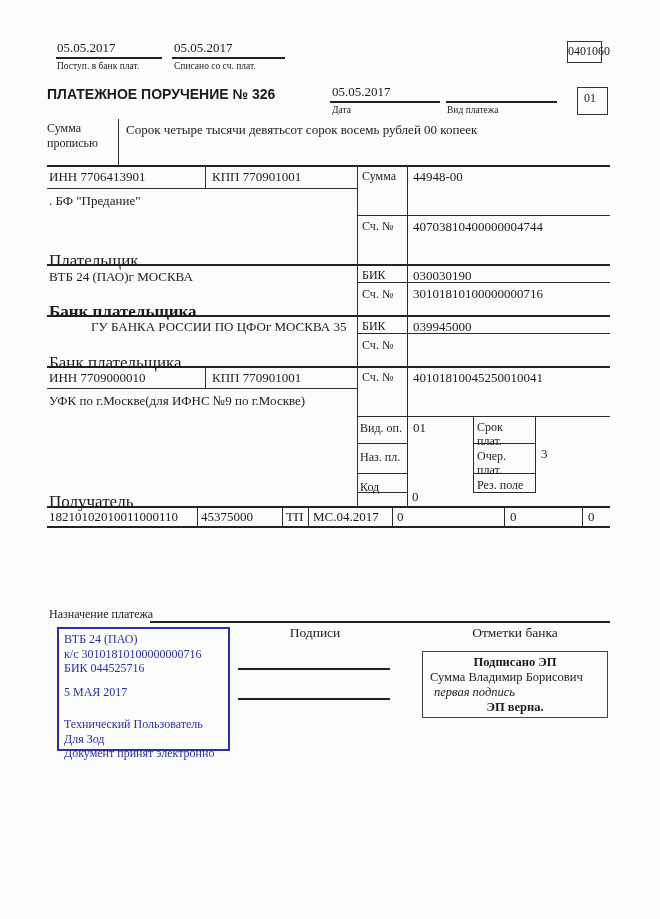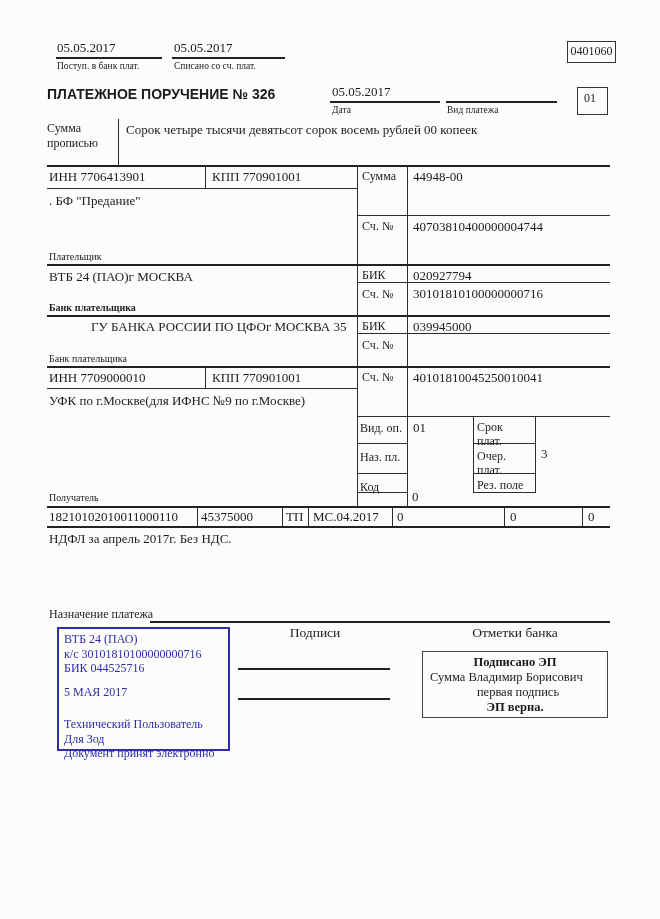--- a/index.html
+++ b/index.html
@@ -9,53 +9,53 @@
     font-family:"Liberation Serif","DejaVu Serif",serif;
     color:#1b1b1b;
   }
   .abs{position:absolute;white-space:pre;}
   .wrap{white-space:normal;}
   .hl{position:absolute;height:1px;background:#2b2b2b;}
   .hl.t{height:2px;background:#222;}
   .vl{position:absolute;width:1px;background:#2b2b2b;}
   .ul{position:absolute;height:2px;background:#222;}
   .small{font-size:9.5px;}
-  .lab{font-size:10px;}
+  .lab{font-size:17px;}
   .cell-lab{font-size:12px;}
   .val{font-size:13px;}
   .title{font-family:"Liberation Sans","DejaVu Sans",sans-serif;font-weight:bold;font-size:14px;}
   .box{position:absolute;border:1.5px solid #333;box-sizing:border-box;}
   .stamp{
     position:absolute;left:57px;top:627px;width:173px;height:124px;
     border:2px solid #2e2ea8;box-sizing:border-box;color:#2e2ea8;
     font-size:12px;line-height:14.5px;padding:3px 5px;
   }
   .bank-stamp{
     position:absolute;left:422px;top:651px;width:186px;height:67px;
     border:1.5px solid #444;box-sizing:border-box;
     font-size:12.5px;line-height:15px;padding:3px 5px;
   }
   .c{text-align:center;}
   .b{font-weight:bold;}
-  .i{text-align:center;}
+  .i{font-style:italic;}
 </style>
 </head>
 <body>
 
 <div class="page">
 
   <div class="abs val" style="left:57px;top:40px;">05.05.2017</div>
   <div class="ul" style="left:56px;top:57px;width:106px;"></div>
   <div class="abs small" style="left:57px;top:61px;">Поступ. в банк плат.</div>
 
   <div class="abs val" style="left:174px;top:40px;">05.05.2017</div>
   <div class="ul" style="left:172px;top:57px;width:113px;"></div>
   <div class="abs small" style="left:174px;top:61px;">Списано со сч. плат.</div>
 
-  <div class="box" style="left:567px;top:41px;width:49px;height:22px;">
+  <div class="box" style="left:567px;top:41px;width:35px;height:22px;">
     <div class="c" style="font-size:12px;margin-top:2px;">0401060</div>
   </div>
 
   <div class="abs title" style="left:47px;top:86px;">ПЛАТЕЖНОЕ ПОРУЧЕНИЕ № 326</div>
 
   <div class="abs val" style="left:332px;top:84px;">05.05.2017</div>
   <div class="ul" style="left:330px;top:101px;width:110px;"></div>
   <div class="abs small" style="left:332px;top:105px;">Дата</div>
 
   <div class="ul" style="left:446px;top:101px;width:111px;"></div>
@@ -117,21 +117,21 @@
   <div class="abs val wrap" style="left:49px;top:393px;width:300px;">УФК по г.Москве(для ИФНС №9 по г.Москве)</div>
   <div class="abs lab" style="left:49px;top:492px;">Получатель</div>
 
   <div class="abs cell-lab" style="left:362px;top:169px;">Сумма</div>
   <div class="abs val" style="left:413px;top:169px;">44948-00</div>
 
   <div class="abs cell-lab" style="left:362px;top:219px;">Сч. №</div>
   <div class="abs val" style="left:413px;top:219px;">40703810400000004744</div>
 
   <div class="abs cell-lab" style="left:362px;top:268px;">БИК</div>
-  <div class="abs val" style="left:413px;top:268px;">020927794</div>
+  <div class="abs val" style="left:413px;top:268px;">030030190</div>
   <div class="abs cell-lab" style="left:362px;top:287px;">Сч. №</div>
   <div class="abs val" style="left:413px;top:286px;">30101810100000000716</div>
 
   <div class="abs cell-lab" style="left:362px;top:319px;">БИК</div>
   <div class="abs val" style="left:413px;top:319px;">039945000</div>
   <div class="abs cell-lab" style="left:362px;top:338px;">Сч. №</div>
   <div class="abs val" style="left:413px;top:337px;"></div>
 
   <div class="abs cell-lab" style="left:362px;top:370px;">Сч. №</div>
   <div class="abs val" style="left:413px;top:370px;">40101810045250010041</div>
@@ -149,21 +149,20 @@
   <div class="abs cell-lab" style="left:477px;top:478px;">Рез. поле</div>
 
   <div class="abs val" style="left:49px;top:509px;">18210102010011000110</div>
   <div class="abs val" style="left:201px;top:509px;">45375000</div>
   <div class="abs val" style="left:286px;top:509px;">ТП</div>
   <div class="abs val" style="left:313px;top:509px;">МС.04.2017</div>
   <div class="abs val" style="left:397px;top:509px;">0</div>
   <div class="abs val" style="left:510px;top:509px;">0</div>
   <div class="abs val" style="left:588px;top:509px;">0</div>
 
-  <div class="abs val" style="left:49px;top:531px;">НДФЛ за апрель 2017г. Без НДС.</div>
 
   <div class="abs cell-lab" style="left:49px;top:607px;">Назначение платежа</div>
   <div class="ul" style="left:150px;top:621px;width:460px;"></div>
 
   <div class="stamp">
     <div>ВТБ 24 (ПАО)</div>
     <div>к/с 30101810100000000716</div>
     <div>БИК 044525716</div>
     <div style="height:9px;"></div>
     <div>5 МАЯ 2017</div>

